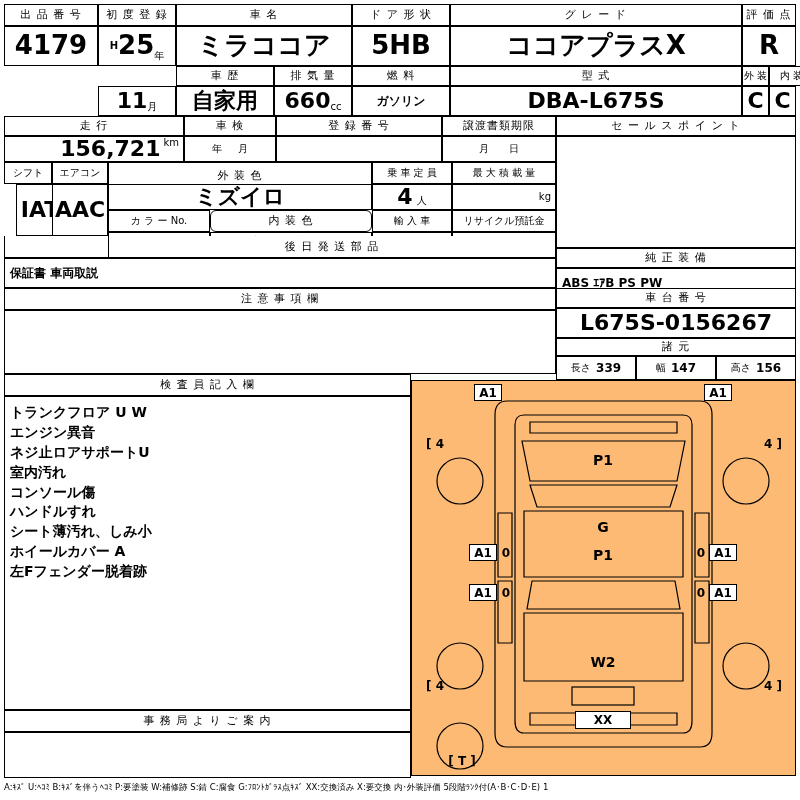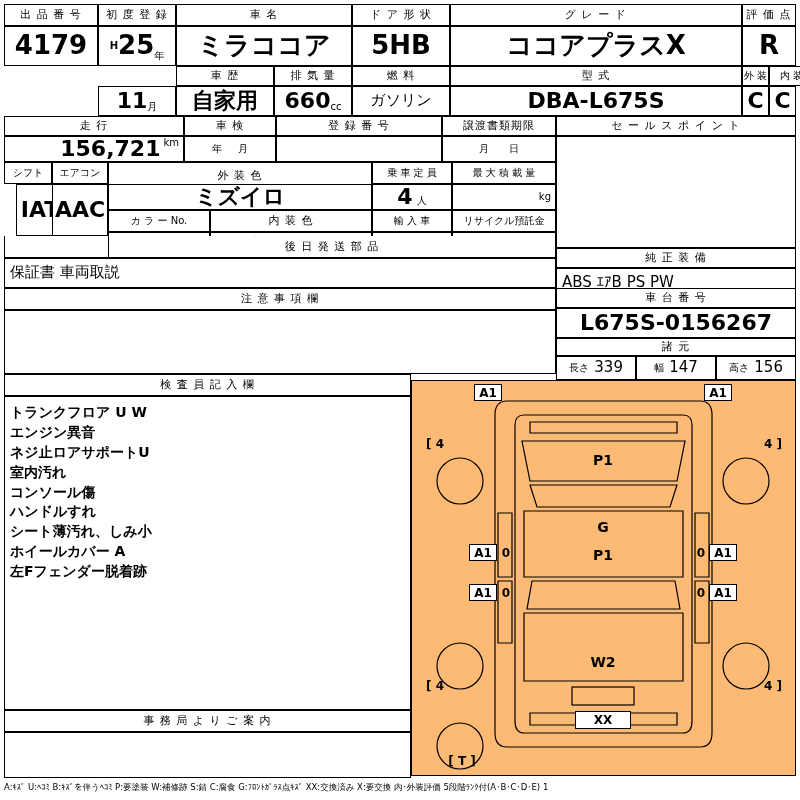--- a/index.html
+++ b/index.html
@@ -21,21 +21,21 @@
     justify-content: center;
     overflow: hidden;
     background: #fff;
     text-align: center;
     line-height: 1.05;
   }
   .lbl { font-size: 11px; letter-spacing: 1px; }
   .lbl-sm { font-size: 10px; letter-spacing: 0px; }
   .val-lg { font-size: 22px; font-weight: bold; }
   .val-xl { font-size: 26px; font-weight: bold; }
-  .val-md { font-size: 15px; font-weight: normal; }
+  .val-md { font-size: 12px; font-weight: bold; }
   .left { justify-content: flex-start; padding-left: 5px; text-align: left; }
   .right { justify-content: flex-end; padding-right: 4px; }
   .top { align-items: flex-start; padding-top: 2px; }
   .sub { font-size: 10px; font-weight: normal; }
   .sup { font-size: 10px; font-weight: bold; vertical-align: top; }
 
   .notes { font-size: 14px; line-height: 1.42; font-weight: bold; }
   .notes div { white-space: nowrap; }
 
   .footer {
@@ -134,21 +134,21 @@
   <div class="cell val-lg" style="left:108px; top:184px; width:264px; height:26px;">ミズイロ</div>
   <div class="cell" style="left:372px; top:184px; width:80px; height:26px;">
     <span class="val-lg">4</span>
     <span class="sub" style="align-self:flex-end; padding-bottom:3px; padding-left:4px;">人</span>
   </div>
   <div class="cell right" style="left:452px; top:184px; width:104px; height:26px;">
     <span class="sub">kg</span>
   </div>
 
   <div class="cell lbl-sm" style="left:108px; top:210px; width:102px; height:22px;">カ ラ ー No.</div>
-  <div class="cell lbl" style="left:210px; top:210px; width:162px; height:22px;">内 装 色</div>
+  <div class="cell lbl" style="left:210px; top:210px; width:162px; height:22px;border-radius:6px;">内 装 色</div>
   <div class="cell lbl-sm" style="left:372px; top:210px; width:80px; height:22px;">輸 入 車</div>
   <div class="cell lbl-sm" style="left:452px; top:210px; width:104px; height:22px;">リサイクル預託金</div>
 
   <div class="cell val-lg" style="left:108px; top:232px; width:102px; height:26px;">B69</div>
   <div class="cell" style="left:210px; top:232px; width:162px; height:26px;">
     <span class="val-lg">ベージュ</span>
     <span class="sub" style="align-self:flex-end; padding-bottom:3px; padding-left:4px;">系</span>
   </div>
   <div class="cell" style="left:372px; top:232px; width:80px; height:26px;"></div>
   <div class="cell right" style="left:452px; top:232px; width:104px; height:26px;">

